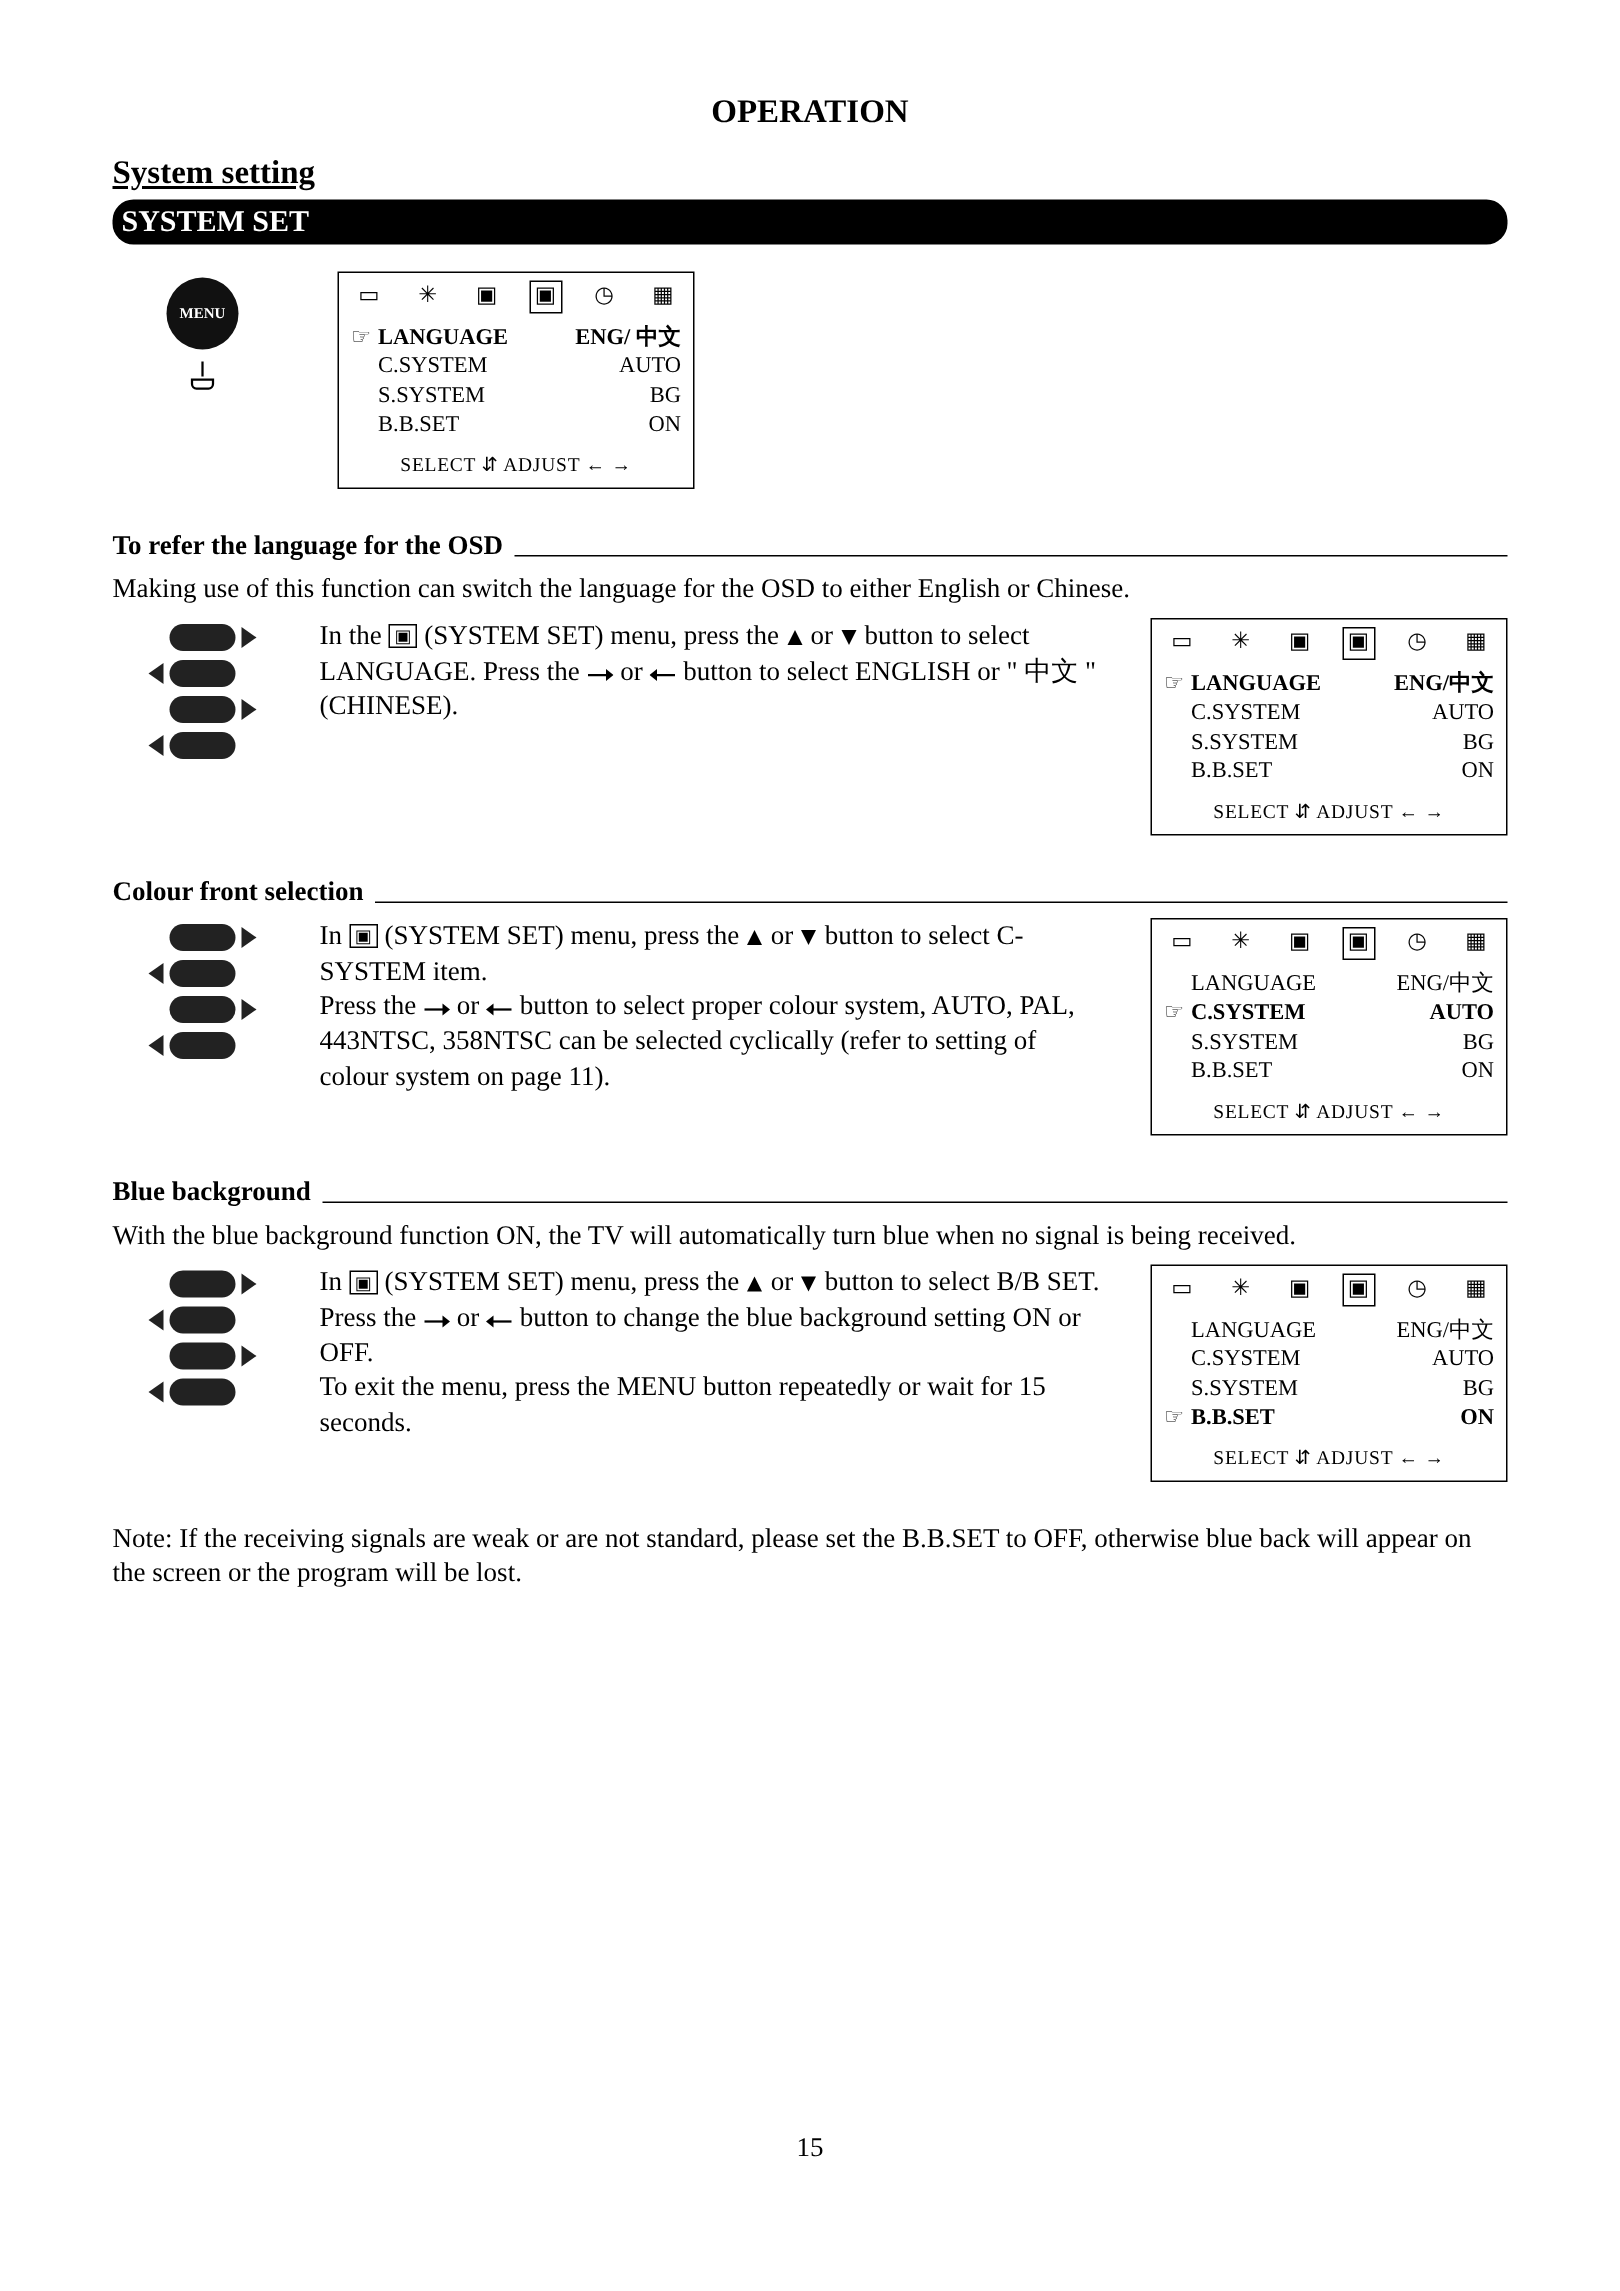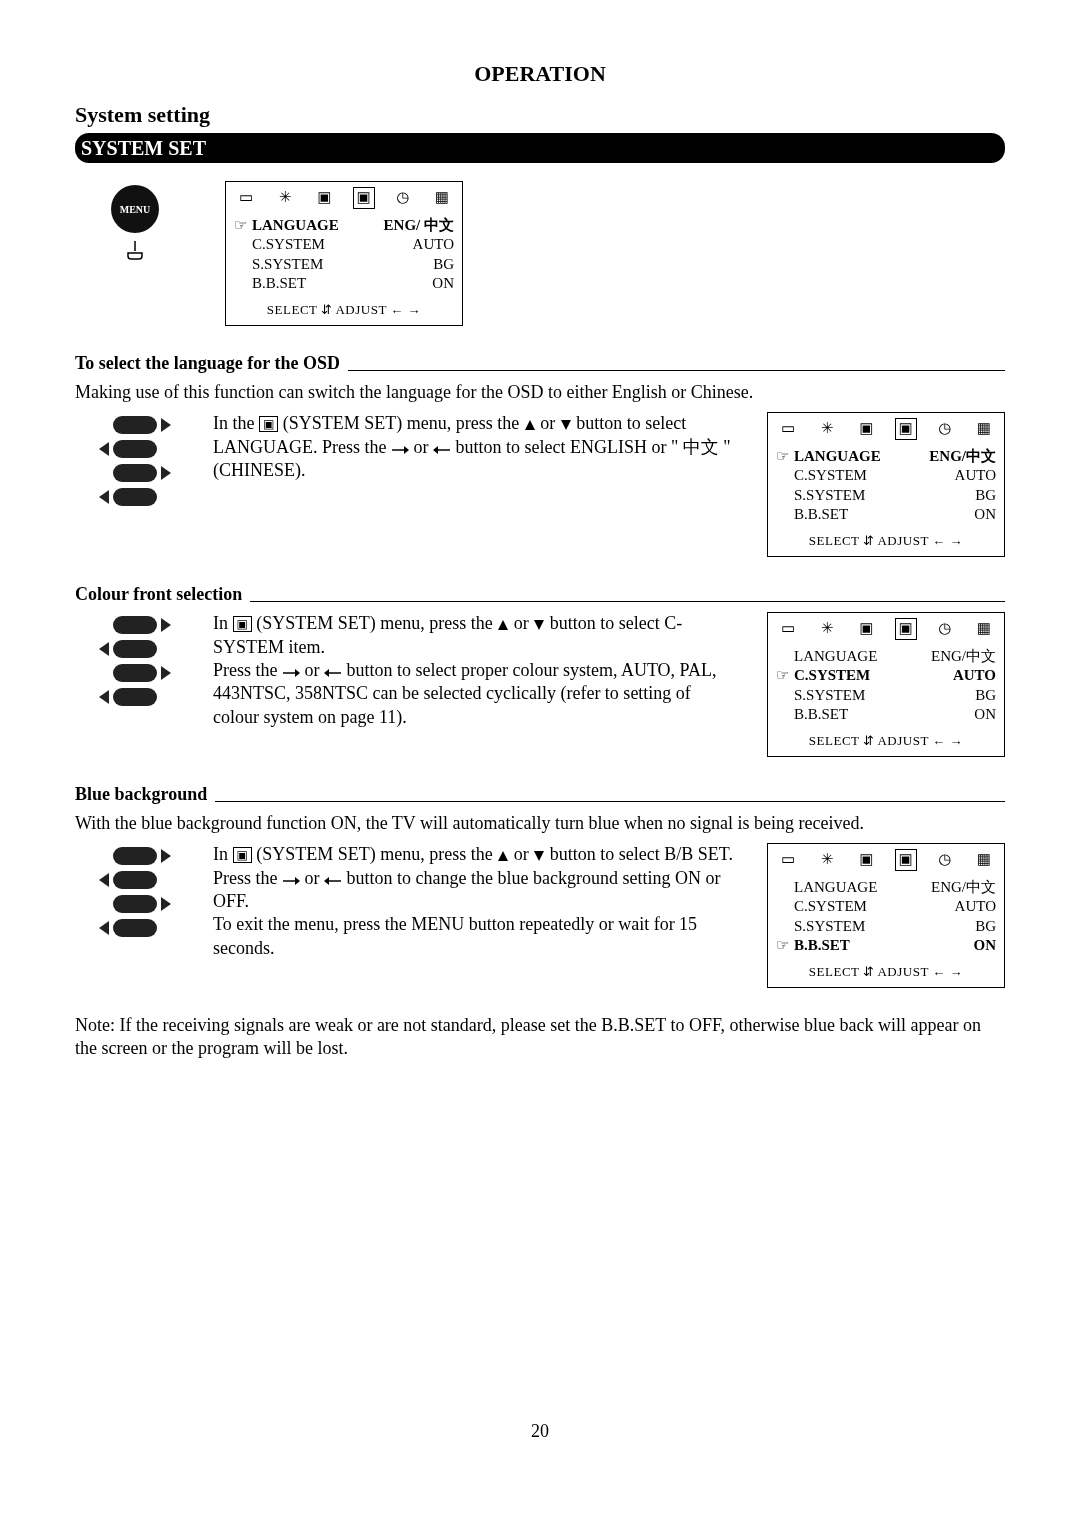--- a/index.html
+++ b/index.html
@@ -26,20 +26,21 @@
   }
   .h-main {
     font-weight: bold;
     font-size: 22px;
     margin: 0;
   }
   .h-sub {
     font-weight: bold;
     font-size: 22px;
     margin: 0 0 4px 0;
+    text-decoration: underline;
   }
   .bar {
     background: #000;
     color: #fff;
     font-weight: bold;
     font-size: 20px;
     padding: 2px 6px;
     margin-bottom: 18px;
     border-radius: 14px;
   }
@@ -195,21 +196,21 @@
         <div class="osd-row">
           <span>B.B.SET</span>
           <span>ON</span>
         </div>
       </div>
     <div class="osd-foot">SELECT ⇵  ADJUST ← →</div>
   </div>
 </div>
 
 <div class="subhead-row">
-  <div class="subhead">To select the language for the OSD</div>
+  <div class="subhead">To refer the language for the OSD</div>
   <hr class="thinrule">
 </div>
 <div>Making use of this function can switch the language for the OSD to either English or Chinese.</div>
 <div class="two-col section" style="margin-top:8px">
   <div class="left-ico">
     <div class="remote-btn"></div>
     <div class="remote-btn" style="transform:scaleX(-1)"></div>
     <div class="remote-btn"></div>
     <div class="remote-btn" style="transform:scaleX(-1)"></div>
   </div>
@@ -373,13 +374,13 @@
           <span>B.B.SET</span>
           <span>ON</span>
         </div>
       </div>
     <div class="osd-foot">SELECT ⇵  ADJUST ← →</div>
   </div>
 </div>
 
 <div class="note">Note: If the receiving signals are weak or are not standard, please set the B.B.SET to OFF, otherwise blue back will appear on the screen or the program will be lost.</div>
 
-<div class="pagenum">20</div>
+<div class="pagenum">15</div>
 
 </body></html>

